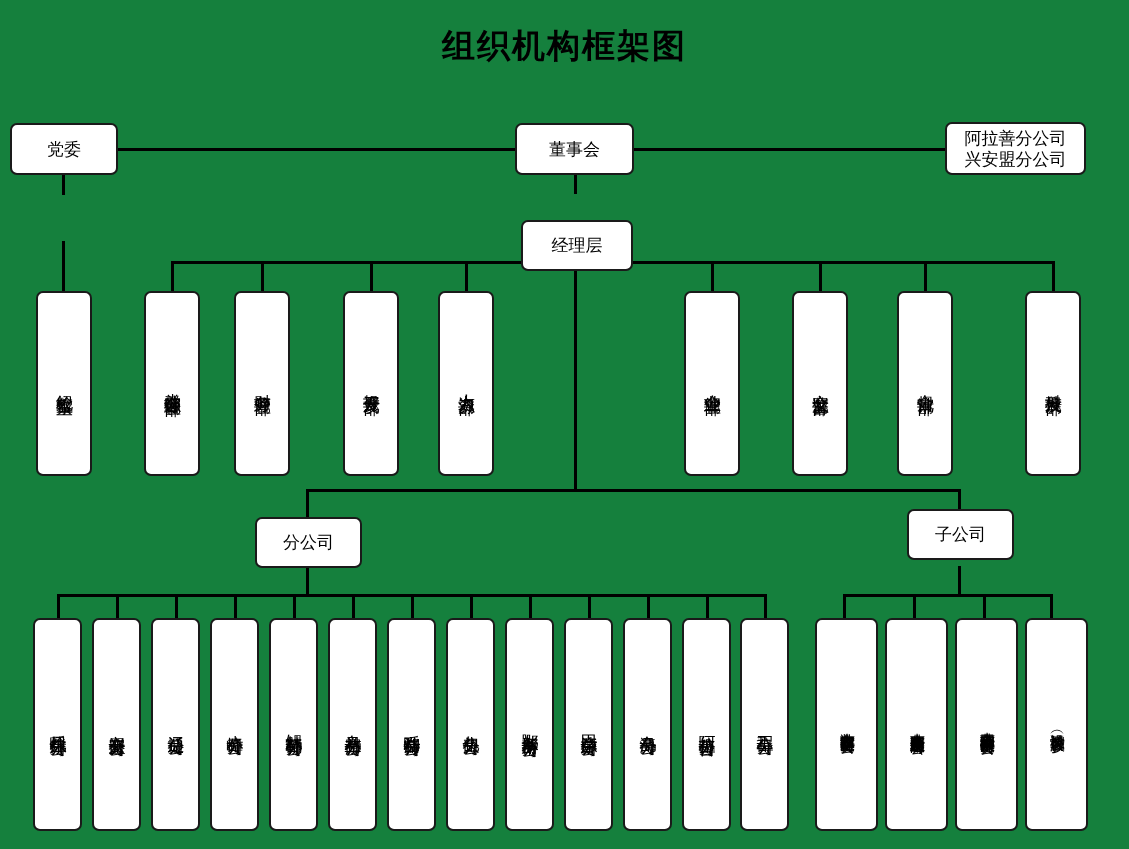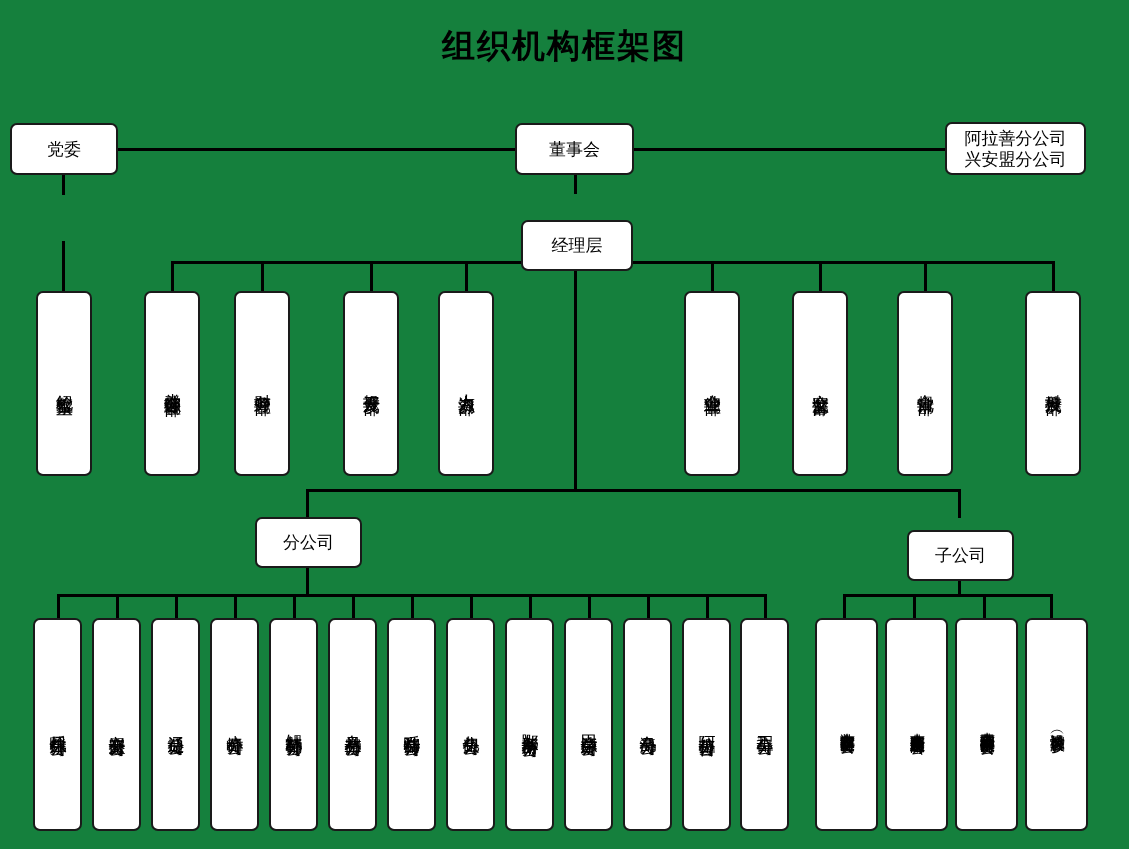--- a/index.html
+++ b/index.html
@@ -143,21 +143,21 @@
   <div class="node v" style="left:234px; top:291px; width:56px; height:185px;">财务管理部</div>
   <div class="node v" style="left:343px; top:291px; width:56px; height:185px;">投资开发部</div>
   <div class="node v" style="left:438px; top:291px; width:56px; height:185px;">人力资源部</div>
 
   <div class="node v" style="left:684px; top:291px; width:56px; height:185px;">企业管理部</div>
   <div class="node v" style="left:792px; top:291px; width:56px; height:185px;">安全监督部</div>
   <div class="node v" style="left:897px; top:291px; width:56px; height:185px;">合规审计部</div>
   <div class="node v" style="left:1025px; top:291px; width:56px; height:185px;">科技发展部</div>
 
   <div class="node h" style="left:255px; top:517px; width:107px; height:51px;">分公司</div>
-  <div class="node h" style="left:907px; top:530px; width:107px; height:51px;">子公司</div>
+  <div class="node h" style="left:907px; top:509px; width:107px; height:51px;">子公司</div>
 
   <div class="node v" style="left:33px;  top:618px; width:49px; height:213px;">呼伦贝尔分公司</div>
   <div class="node v" style="left:92px;  top:618px; width:49px; height:213px;">兴安盟分公司</div>
   <div class="node v" style="left:151px; top:618px; width:49px; height:213px;">通辽分公司</div>
   <div class="node v" style="left:210px; top:618px; width:49px; height:213px;">赤峰分公司</div>
   <div class="node v" style="left:269px; top:618px; width:49px; height:213px;">锡林郭勒分公司</div>
   <div class="node v" style="left:328px; top:618px; width:49px; height:213px;">乌兰察布分公司</div>
   <div class="node v" style="left:387px; top:618px; width:49px; height:213px;">呼和浩特分公司</div>
   <div class="node v" style="left:446px; top:618px; width:49px; height:213px;">包头分公司</div>
   <div class="node v" style="left:505px; top:618px; width:49px; height:213px;">鄂尔多斯市分公司</div>

